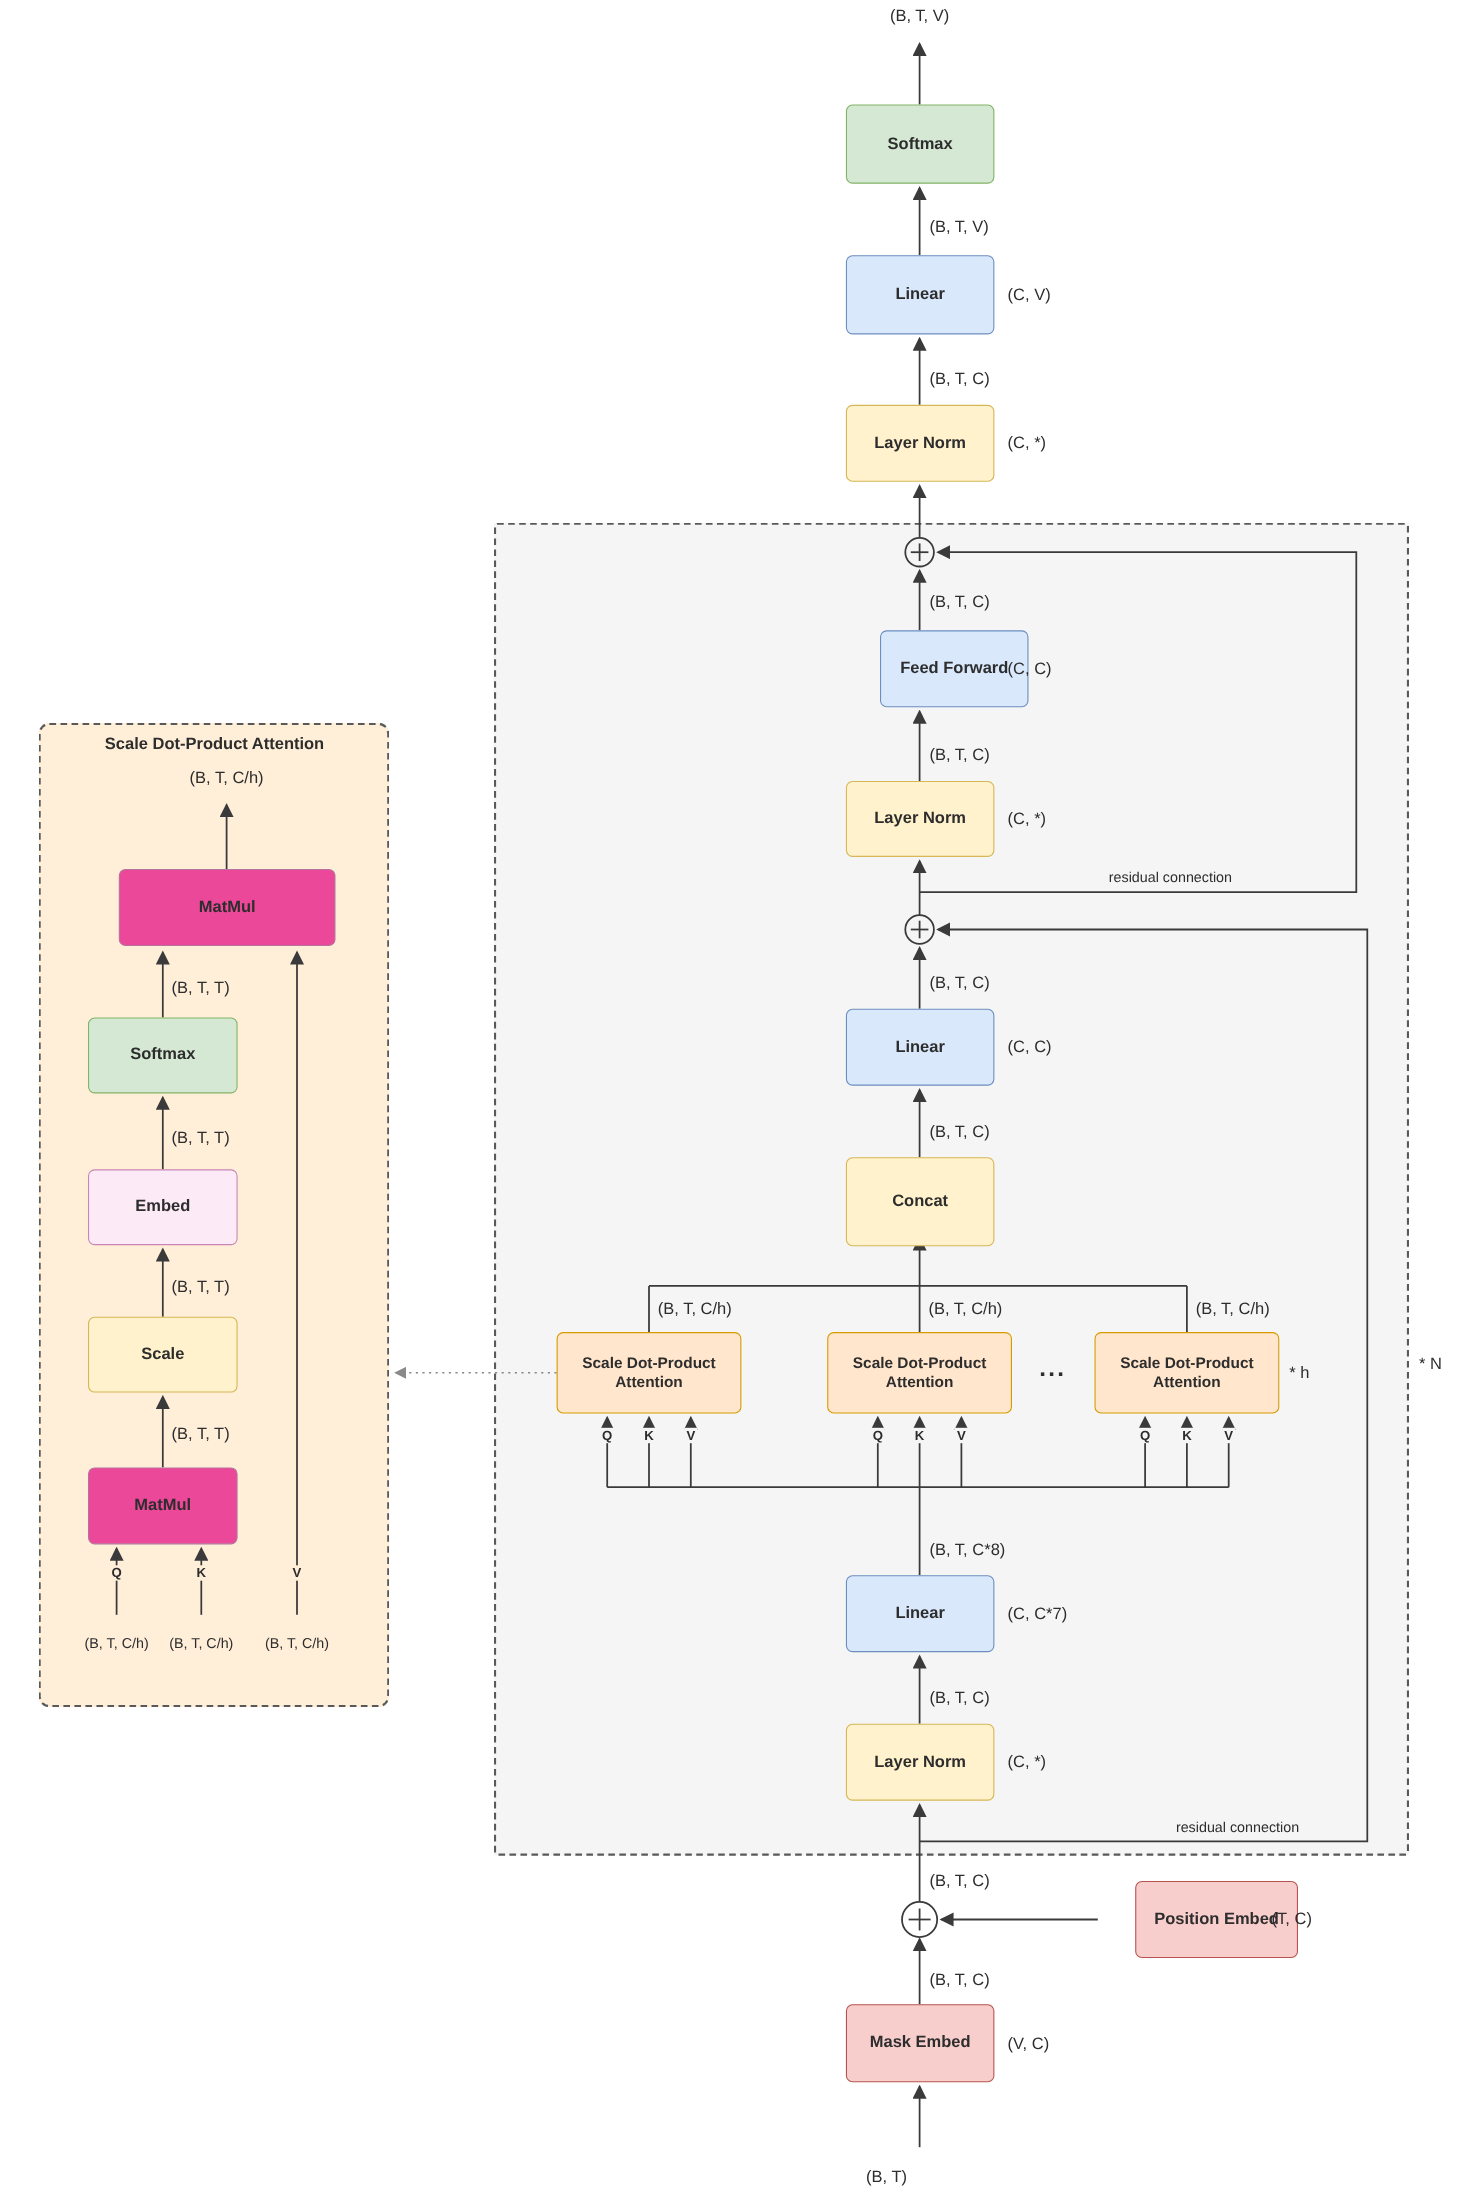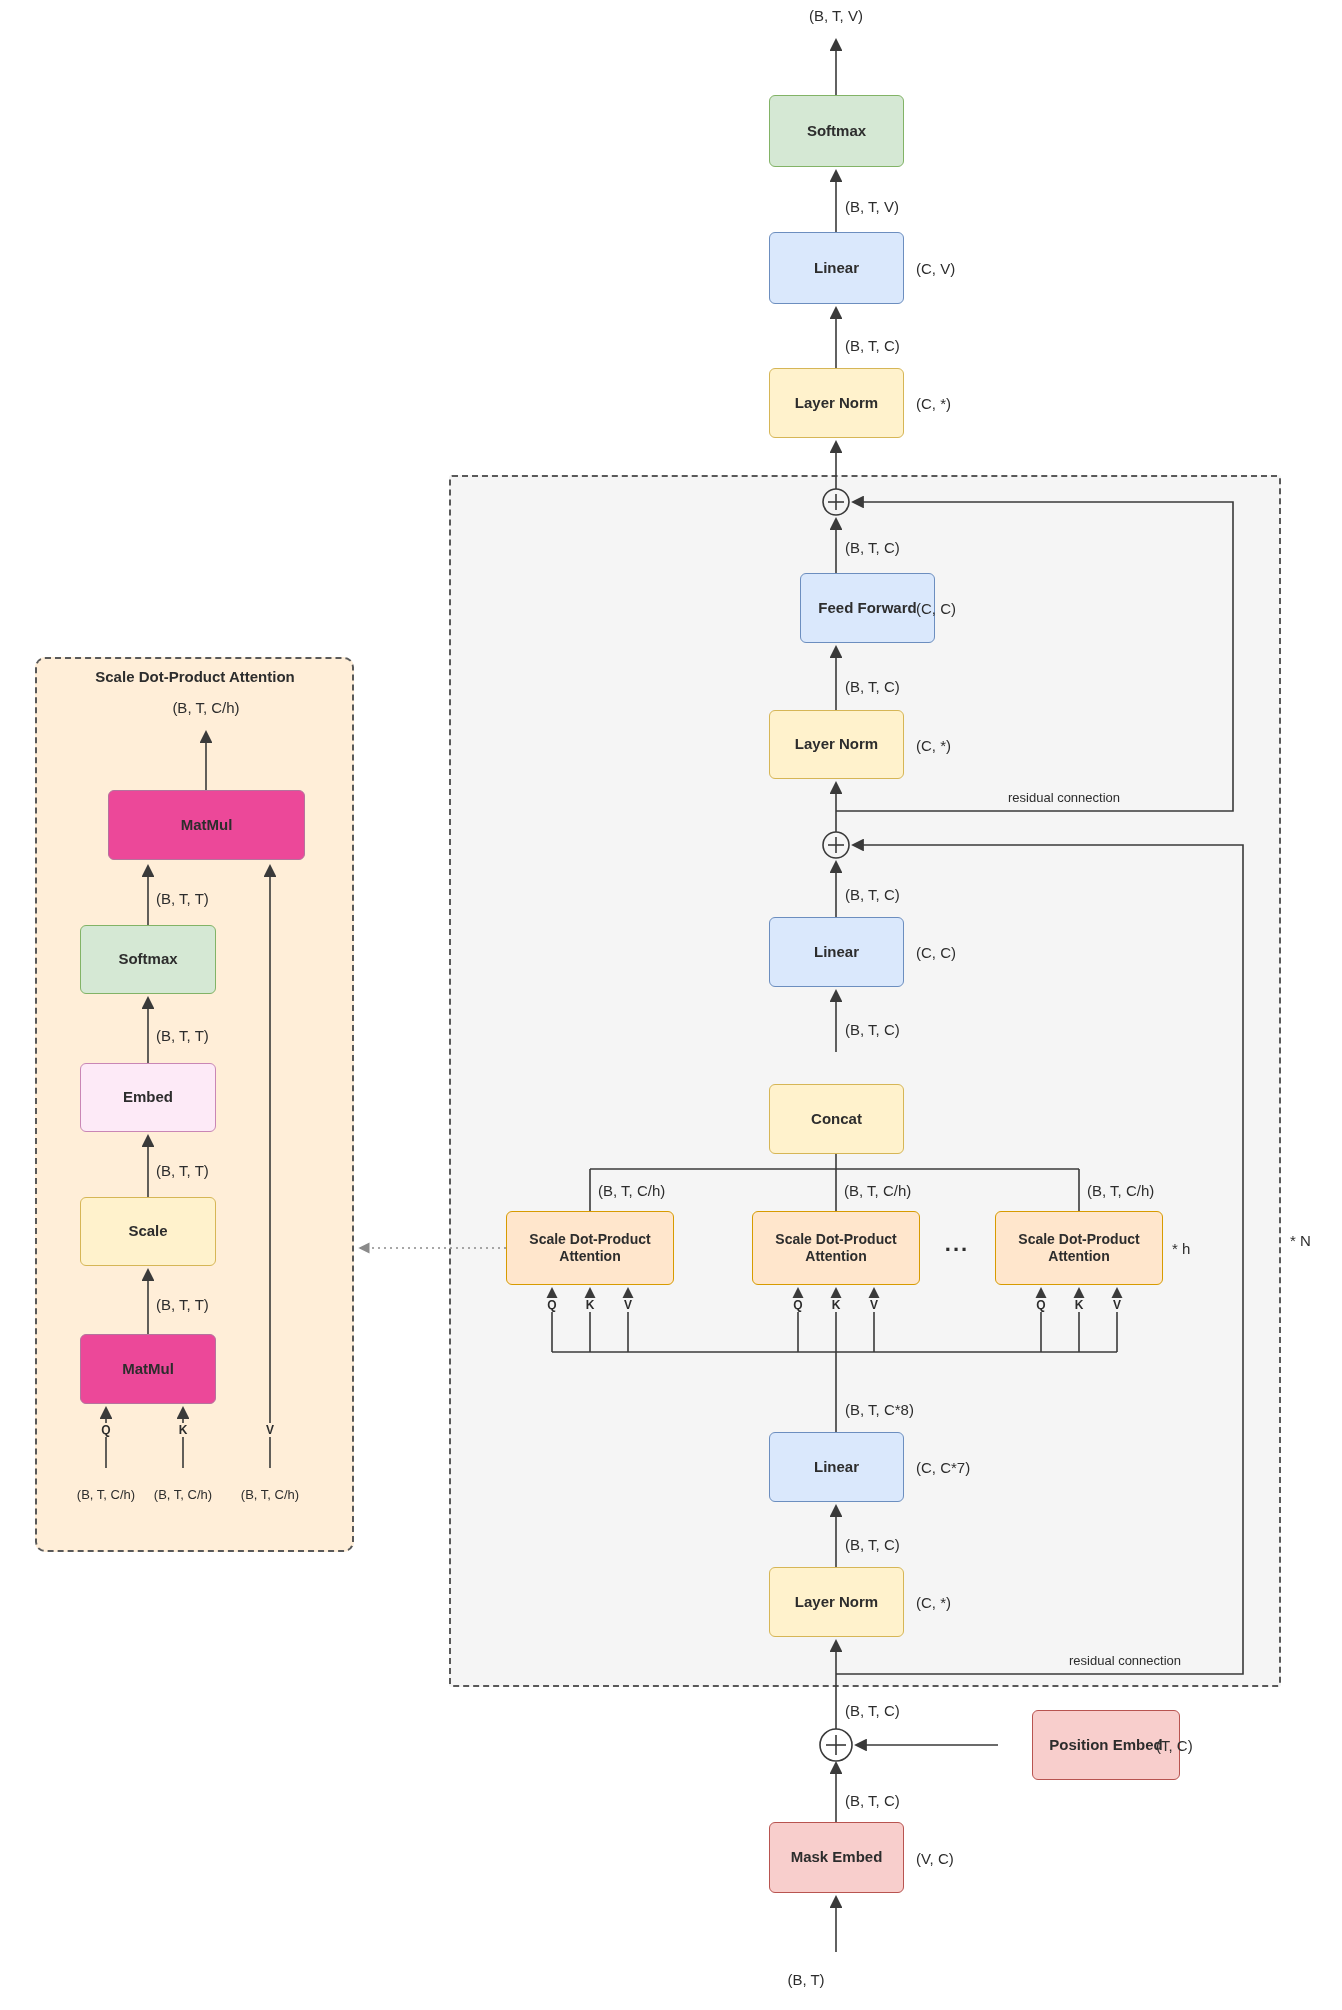--- a/index.html
+++ b/index.html
@@ -116,21 +116,21 @@
     </g>
     <line x1="506" y1="1248" x2="360" y2="1248" stroke="#8a8a8a" stroke-width="1.4" stroke-dasharray="2 4" marker-end="url(#arwg)"></line>
   </svg>
 
   <div class="box green" style="left:769px;top:95px;width:135px;height:72px;">Softmax</div>
   <div class="box blue" style="left:769px;top:232px;width:135px;height:72px;">Linear</div>
   <div class="box yellow" style="left:769px;top:368px;width:135px;height:70px;">Layer Norm</div>
   <div class="box blue" style="left:800px;top:573px;width:135px;height:70px;">Feed Forward</div>
   <div class="box yellow" style="left:769px;top:710px;width:135px;height:69px;">Layer Norm</div>
   <div class="box blue" style="left:769px;top:917px;width:135px;height:70px;">Linear</div>
-  <div class="box yellow" style="left:769px;top:1052px;width:135px;height:70px;margin-top:32px;">Concat</div>
+  <div class="box yellow" style="left:769px;top:1052px;width:135px;height:81px;">Concat</div>
   <div class="box tan attn-head" style="left:506px;top:1211px;width:168px;height:74px;">Scale Dot-Product Attention</div>
   <div class="box tan attn-head" style="left:752px;top:1211px;width:168px;height:74px;">Scale Dot-Product Attention</div>
   <div class="box tan attn-head" style="left:995px;top:1211px;width:168px;height:74px;">Scale Dot-Product Attention</div>
   <div class="box blue" style="left:769px;top:1432px;width:135px;height:70px;">Linear</div>
   <div class="box yellow" style="left:769px;top:1567px;width:135px;height:70px;">Layer Norm</div>
   <div class="box red" style="left:1032px;top:1710px;width:148px;height:70px;">Position Embed</div>
   <div class="box red" style="left:769px;top:1822px;width:135px;height:71px;">Mask Embed</div>
 
   <div class="lbl c" style="left:836px;top:15px;">(B, T, V)</div>
   <div class="lbl l" style="left:845px;top:206px;">(B, T, V)</div>

